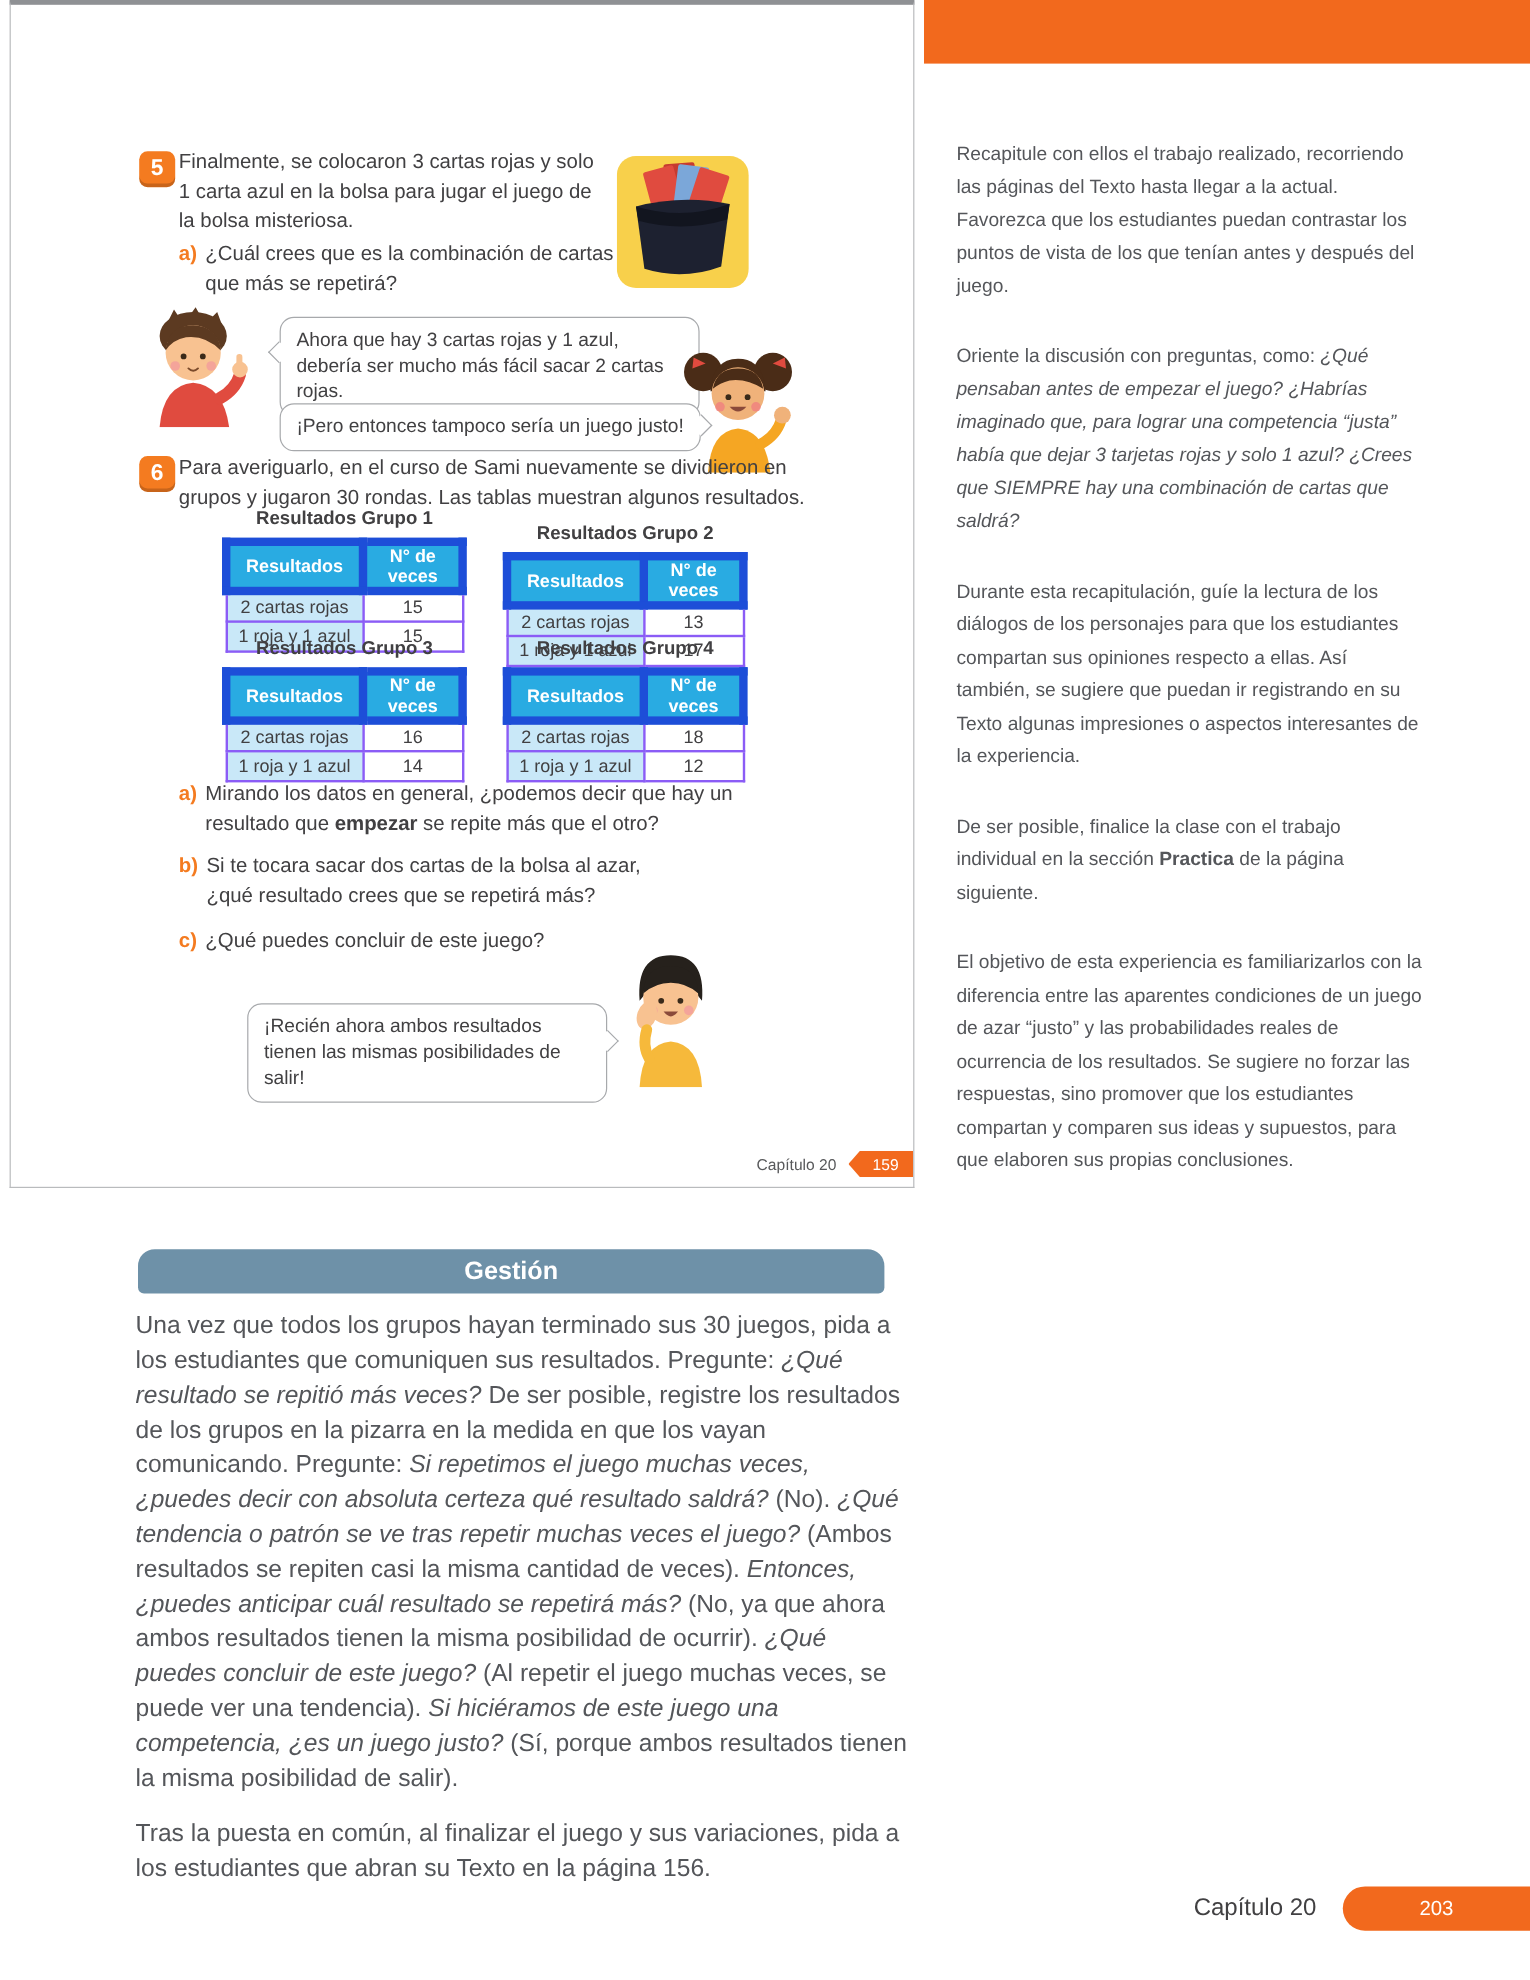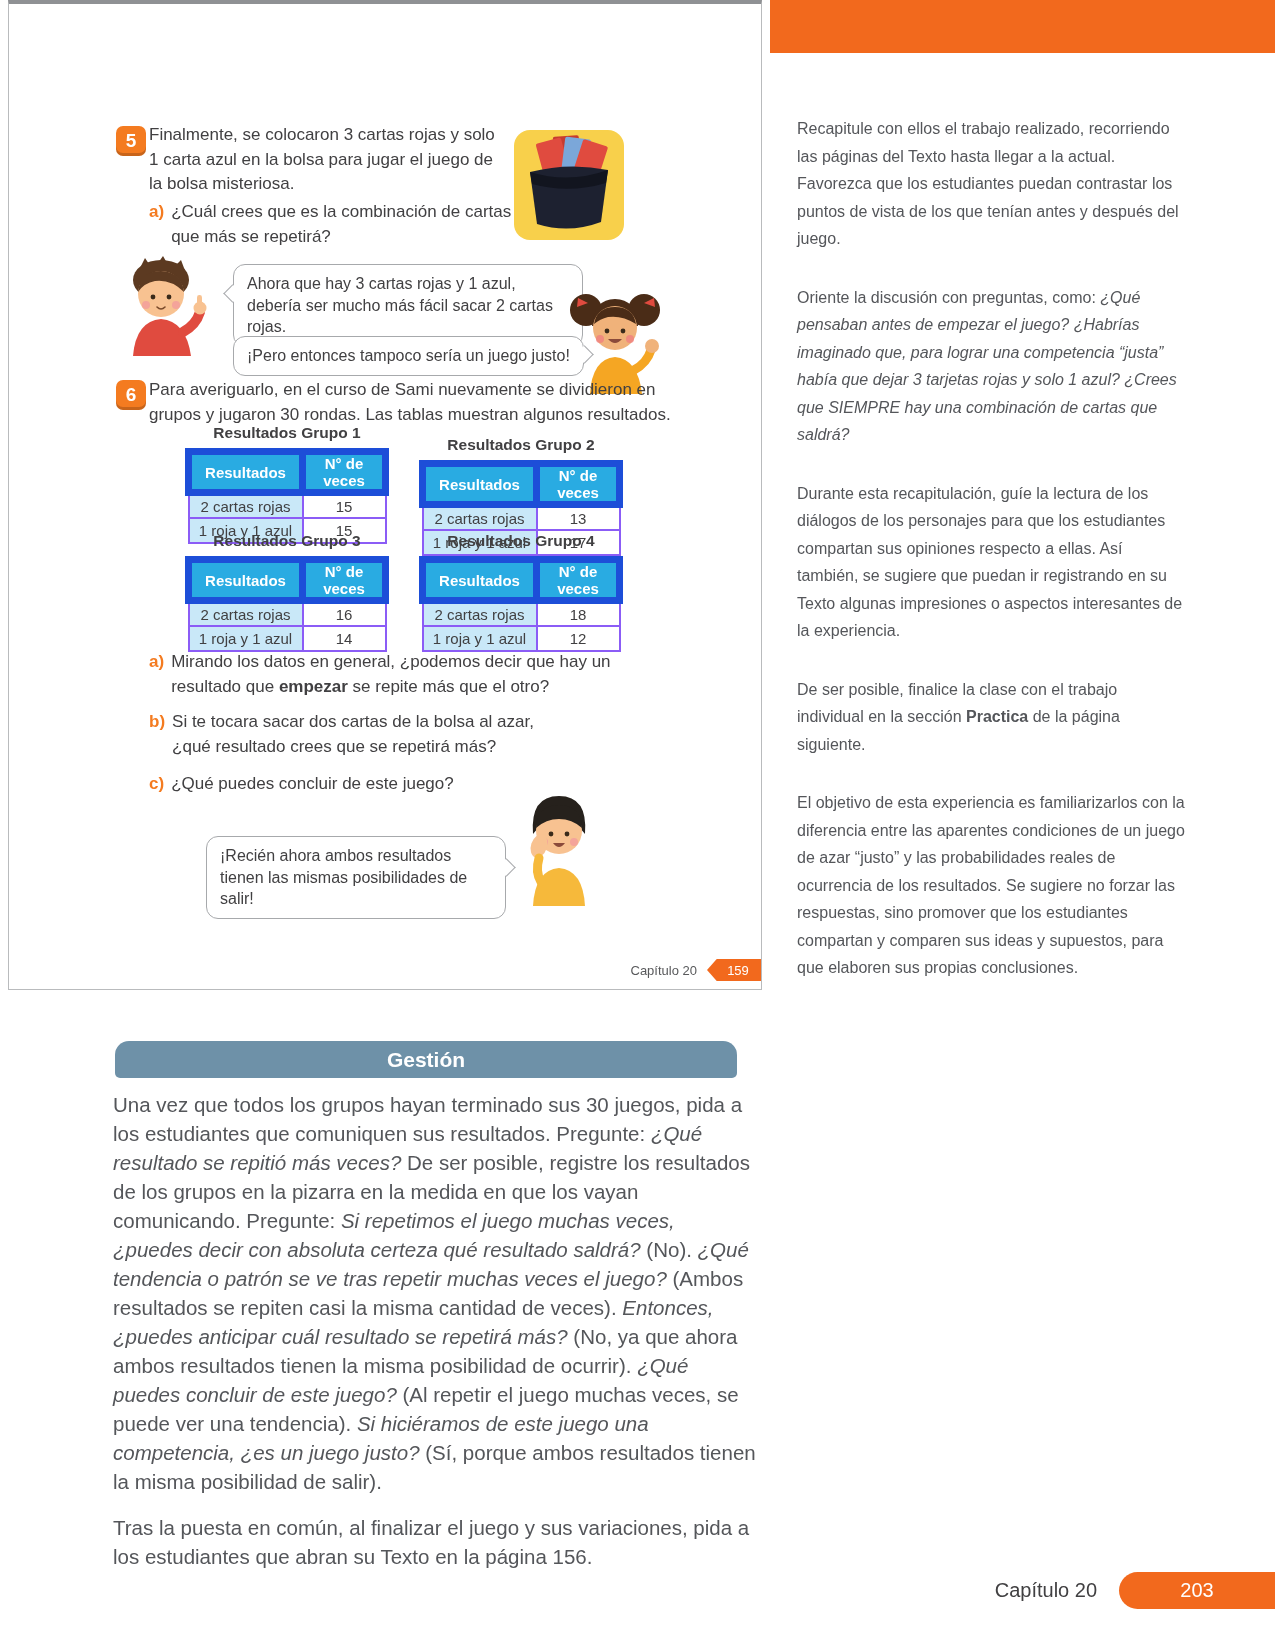--- a/index.html
+++ b/index.html
@@ -72,21 +72,21 @@
     color:#fff;font-weight:bold;font-size:21px;
   }
   .gestion-text{left:113px;top:1090px;width:645px;}
   .gestion-text p{font-size:20.5px;line-height:29px;color:#54565a;margin-bottom:17px;}
 
   
   .page-footer{right:0;top:1572px;display:flex;align-items:center;gap:22px;}
   .footer-chapter{font-size:20px;color:#414042;}
   .pill203{
     width:156px;height:37px;background:var(--accent-orange);border-radius:19px 0 0 19px;
-    color:#fff;font-size:20px;display:flex;align-items:center;justify-content:center;
+    color:#fff;font-size:17px;display:flex;align-items:center;justify-content:center;
   }
 </style>
 </head>
 <body>
 
 <div class="abs card">
 
   <div class="abs badge" style="left:107px;top:122px;">5</div>
   <div class="abs itxt" style="left:140px;top:119px;width:350px;">Finalmente, se colocaron 3 cartas rojas y solo 1 carta azul en la bolsa para jugar el juego de la bolsa misteriosa.</div>
 

